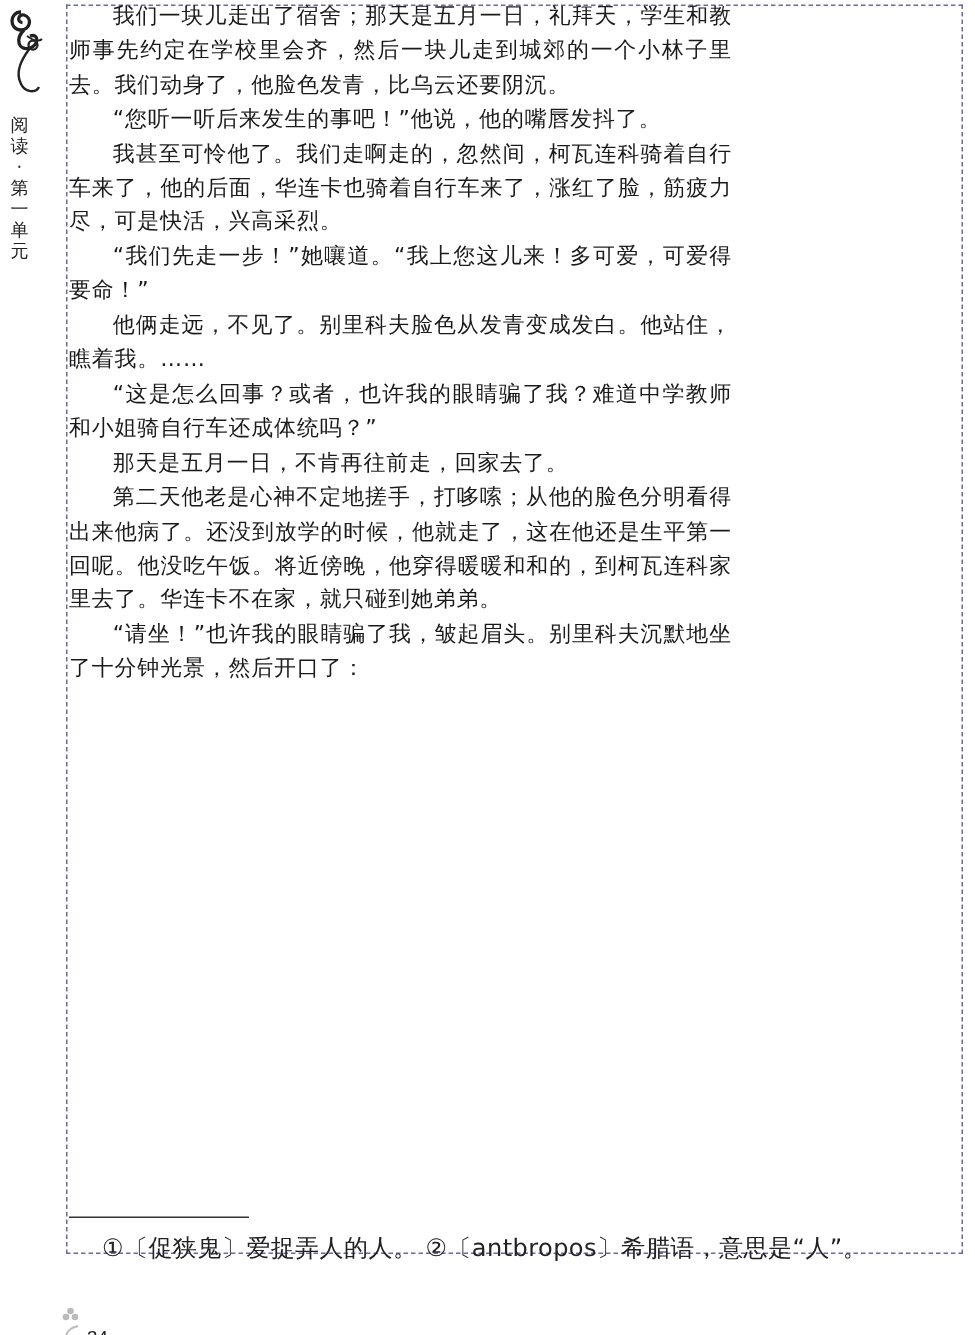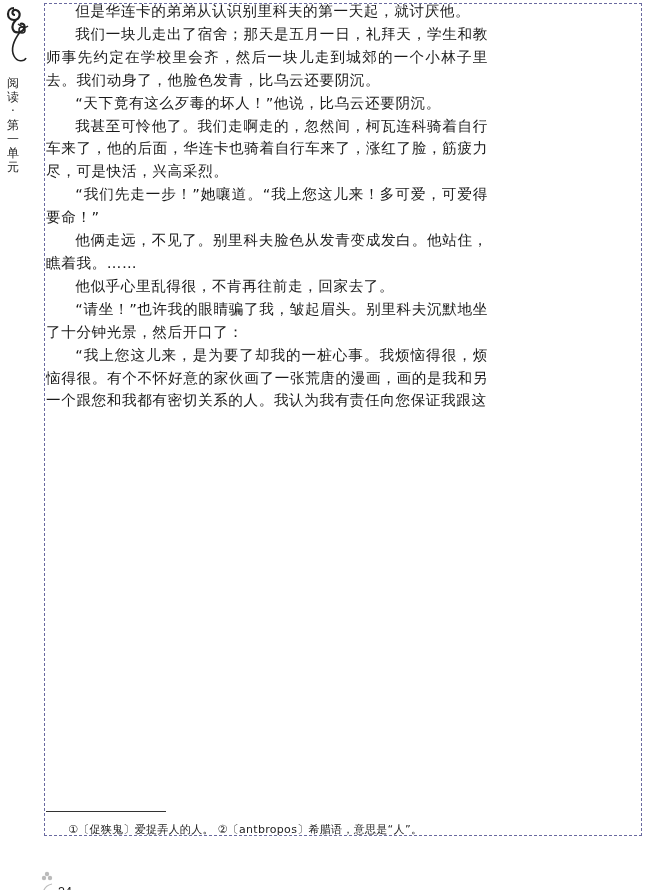--- a/index.html
+++ b/index.html
@@ -10,21 +10,21 @@
                 font-size: 12px; line-height: 14px; color: #222; text-align: center; }
   .side-label span { display: block; }
   .frame { position: absolute; left: 44px; top: 3px; width: 598px; height: 833px;
            border-left: 1px dashed #6a6aa0; border-right: 1px dashed #6a6aa0;
            border-top: 1px dashed #6a6aa0; border-bottom: 1px dashed #6a6aa0; box-sizing: border-box; }
   .body-text { position: absolute; left: 46px; top: 0px; width: 442px;
                font-size: 14.6px; line-height: 22.9px; letter-spacing: 0.6px; }
   .para { margin: 0; text-indent: 2em; text-align: justify; }
   sup { font-size: 9px; vertical-align: 6px; line-height: 0; }
   .rule { position: absolute; left: 46px; top: 811px; width: 120px; height: 1px; background: #333; }
-  .footnote { position: absolute; left: 68px; top: 822px; font-size: 11px; color: #222; letter-spacing: 0.3px; }
+  .footnote { position: absolute; left: 68px; top: 822px; font-size: 16px; color: #222; letter-spacing: 0.3px; }
   .page-num-wrap { position: absolute; left: 38px; top: 868px; width: 40px; height: 40px; }
   .page-num { position: absolute; left: 20px; top: 17px; font-size: 12.5px; color: #222; font-family: "Liberation Sans", sans-serif; }
 </style>
 </head>
 <body>
 
 <svg class="ornament-top" viewBox="0 0 28 62">
   <path d="M10 4 C2 4 2 16 10 16 C16 16 18 8 12 6 C8 5 7 11 11 11" fill="none" stroke="#222" stroke-width="2.2"></path>
   <path d="M12 16 C6 22 8 30 16 28 C22 26 22 18 16 20" fill="none" stroke="#222" stroke-width="2.2"></path>
   <path d="M16 28 C10 36 6 44 10 52 C13 58 20 58 22 54" fill="none" stroke="#222" stroke-width="1.6"></path>
@@ -38,29 +38,29 @@
   <span>·</span>
   <span>第</span>
   <span>一</span>
   <span>单</span>
   <span>元</span>
 </div>
 
 <div class="frame"></div>
 
 <div class="body-text">
-  <p class="para">但是华连卡的弟弟从认识别里科夫的第一天起，就讨厌他。</p>
   <p class="para">我们一块儿走出了宿舍；那天是五月一日，礼拜天，学生和教师事先约定在学校里会齐，然后一块儿走到城郊的一个小林子里去。我们动身了，他脸色发青，比乌云还要阴沉。</p>
-  <p class="para">“天下竟有这么歹毒的坏人！”他说，比乌云还要阴沉。</p>
+  <p class="para">“您听一听后来发生的事吧！”他说，他的嘴唇发抖了。</p>
   <p class="para">我甚至可怜他了。我们走啊走的，忽然间，柯瓦连科骑着自行车来了，他的后面，华连卡也骑着自行车来了，涨红了脸，筋疲力尽，可是快活，兴高采烈。</p>
   <p class="para">“我们先走一步！”她嚷道。“我上您这儿来！多可爱，可爱得要命！”</p>
   <p class="para">他俩走远，不见了。别里科夫脸色从发青变成发白。他站住，瞧着我。……</p>
-  <p class="para">他似乎心里乱得很，不肯再往前走，回家去了。</p>
+  <p class="para">“这是怎么回事？或者，也许我的眼睛骗了我？难道中学教师和小姐骑自行车还成体统吗？”</p>
+  <p class="para">那天是五月一日，不肯再往前走，回家去了。</p>
+  <p class="para">第二天他老是心神不定地搓手，打哆嗦；从他的脸色分明看得出来他病了。还没到放学的时候，他就走了，这在他还是生平第一回呢。他没吃午饭。将近傍晚，他穿得暖暖和和的，到柯瓦连科家里去了。华连卡不在家，就只碰到她弟弟。</p>
   <p class="para">“请坐！”也许我的眼睛骗了我，皱起眉头。别里科夫沉默地坐了十分钟光景，然后开口了：</p>
-  <p class="para">“我上您这儿来，是为要了却我的一桩心事。我烦恼得很，烦恼得很。有个不怀好意的家伙画了一张荒唐的漫画，画的是我和另一个跟您和我都有密切关系的人。我认为我有责任向您保证我跟这</p>
 </div>
 
 <div class="rule"></div>
 <div class="footnote">①〔促狭鬼〕爱捉弄人的人。 ②〔antbropos〕希腊语，意思是“人”。</div>
 
 <div class="page-num-wrap">
   <svg width="40" height="40" viewBox="0 0 40 40">
     <circle cx="9" cy="6" r="2.2" fill="#bbb"></circle>
       <circle cx="6" cy="10" r="2.2" fill="#bbb"></circle>
       <circle cx="12" cy="10" r="2.2" fill="#bbb"></circle>

